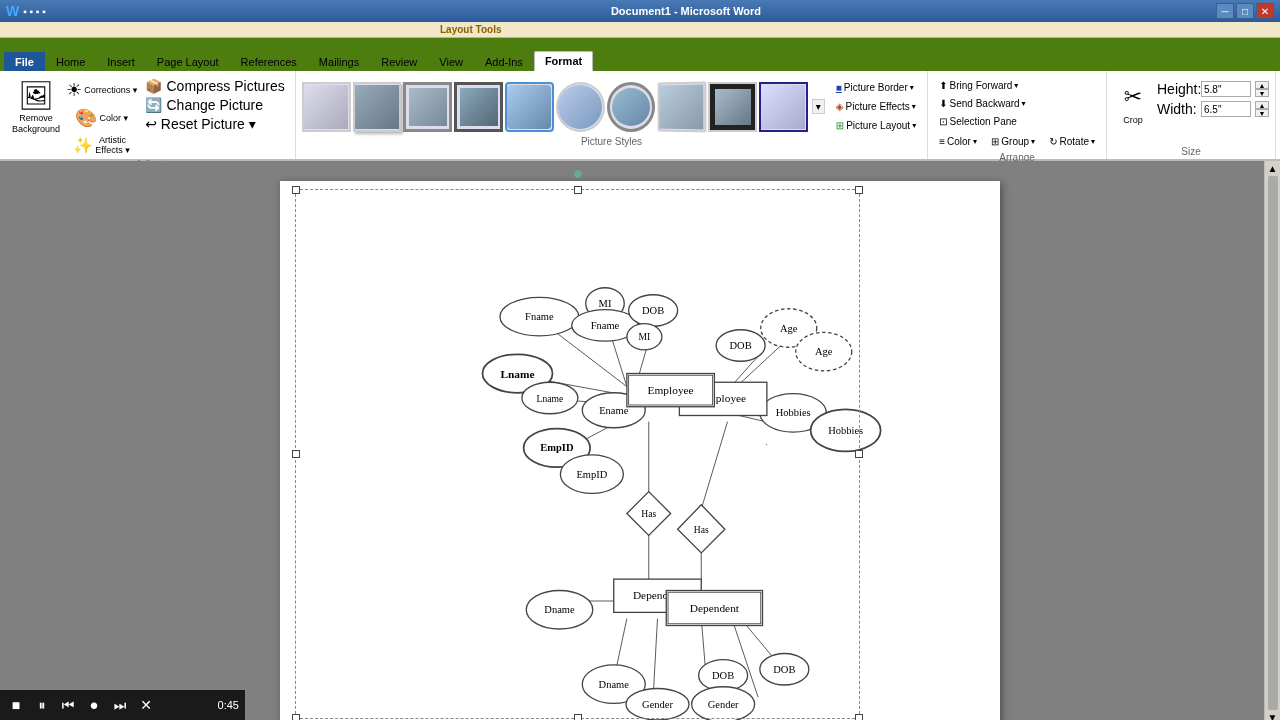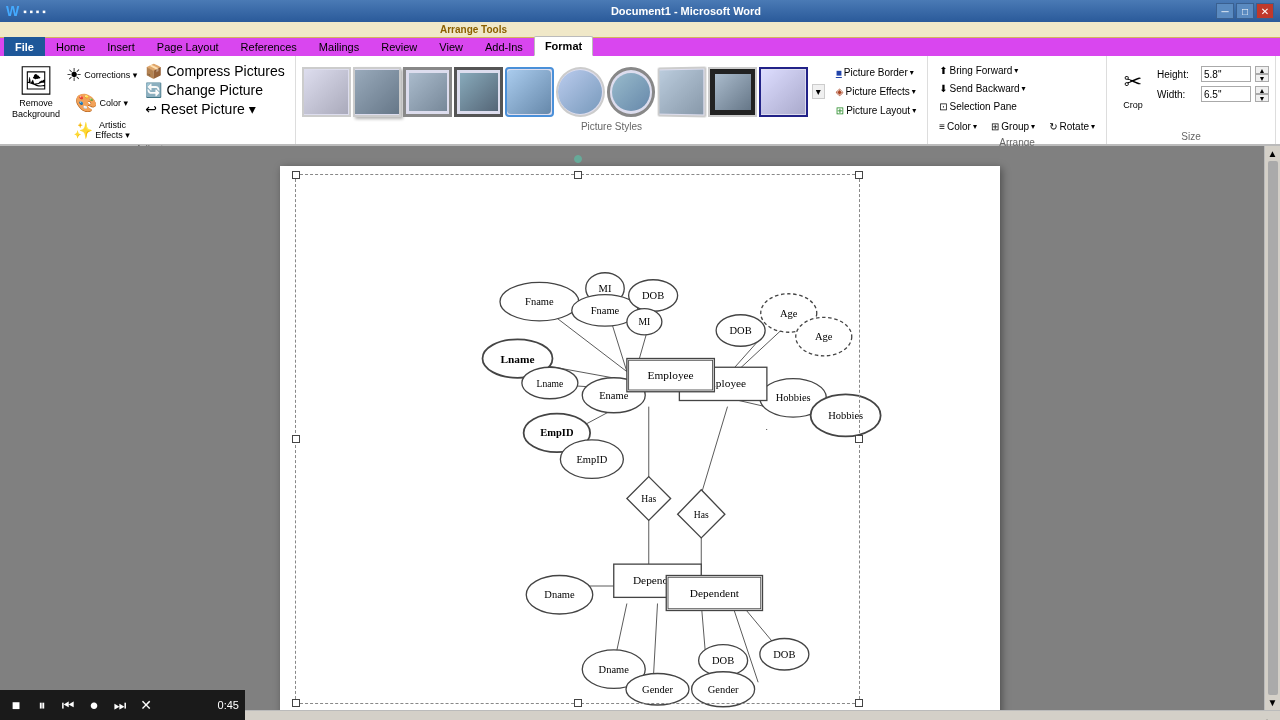--- a/index.html
+++ b/index.html
@@ -142,21 +142,21 @@
       align-items: center;
       gap: 2px;
       padding: 2px 4px;
       font-size: 10px;
       cursor: pointer;
       white-space: nowrap;
       border: 1px solid transparent;
       border-radius: 2px;
     }
     .size-row { display: flex; align-items: center; gap: 4px; }
-    .size-label { font-size: 10px; width: 40px; }
+    .size-label { font-size: 14px; width: 40px; }
     .size-input {
       width: 50px; height: 16px; font-size: 10px;
       border: 1px solid #aaa; padding: 0 2px;
     }
     .size-spin { display: flex; flex-direction: column; }
     .spin-btn { width: 14px; height: 8px; font-size: 7px; cursor: pointer; background: #f0f0f0; border: 1px solid #aaa; display: flex; align-items: center; justify-content: center; }
 
     
     #doc-area {
       background: #808080;
@@ -256,24 +256,24 @@
   </div>
   <div id="title-bar-text">Document1 - Microsoft Word</div>
   <div id="title-bar-controls">
     <div class="title-btn">─</div>
     <div class="title-btn">□</div>
     <div class="title-btn close">✕</div>
   </div>
 </div>
 
 <div style="background:#f0e8c8;height:16px;display:flex;align-items:center;padding-left:440px;font-size:10px;color:#8b6000;font-weight:bold;border-bottom:1px solid #d4b060;">
-  <span>Arrange Tools</span>
-</div>
-
-<div id="ribbon-tabs" style="background:#d946ef;height:18px;display:flex;align-items:flex-end;padding-left:4px;border-bottom:none;">
+  <span>Layout Tools</span>
+</div>
+
+<div id="ribbon-tabs" style="background:#4d7c0f;height:33px;display:flex;align-items:flex-end;padding-left:4px;border-bottom:none;">
   <div class="ribbon-tab" style="background:#1e5799;color:white;font-weight:bold;border-radius:0;">File</div>
   <div class="ribbon-tab">Home</div>
   <div class="ribbon-tab">Insert</div>
   <div class="ribbon-tab">Page Layout</div>
   <div class="ribbon-tab">References</div>
   <div class="ribbon-tab">Mailings</div>
   <div class="ribbon-tab">Review</div>
   <div class="ribbon-tab">View</div>
   <div class="ribbon-tab">Add-Ins</div>
   <div class="ribbon-tab active" style="background:white;border:1px solid #bbb;border-bottom:1px solid white;">Format</div>

